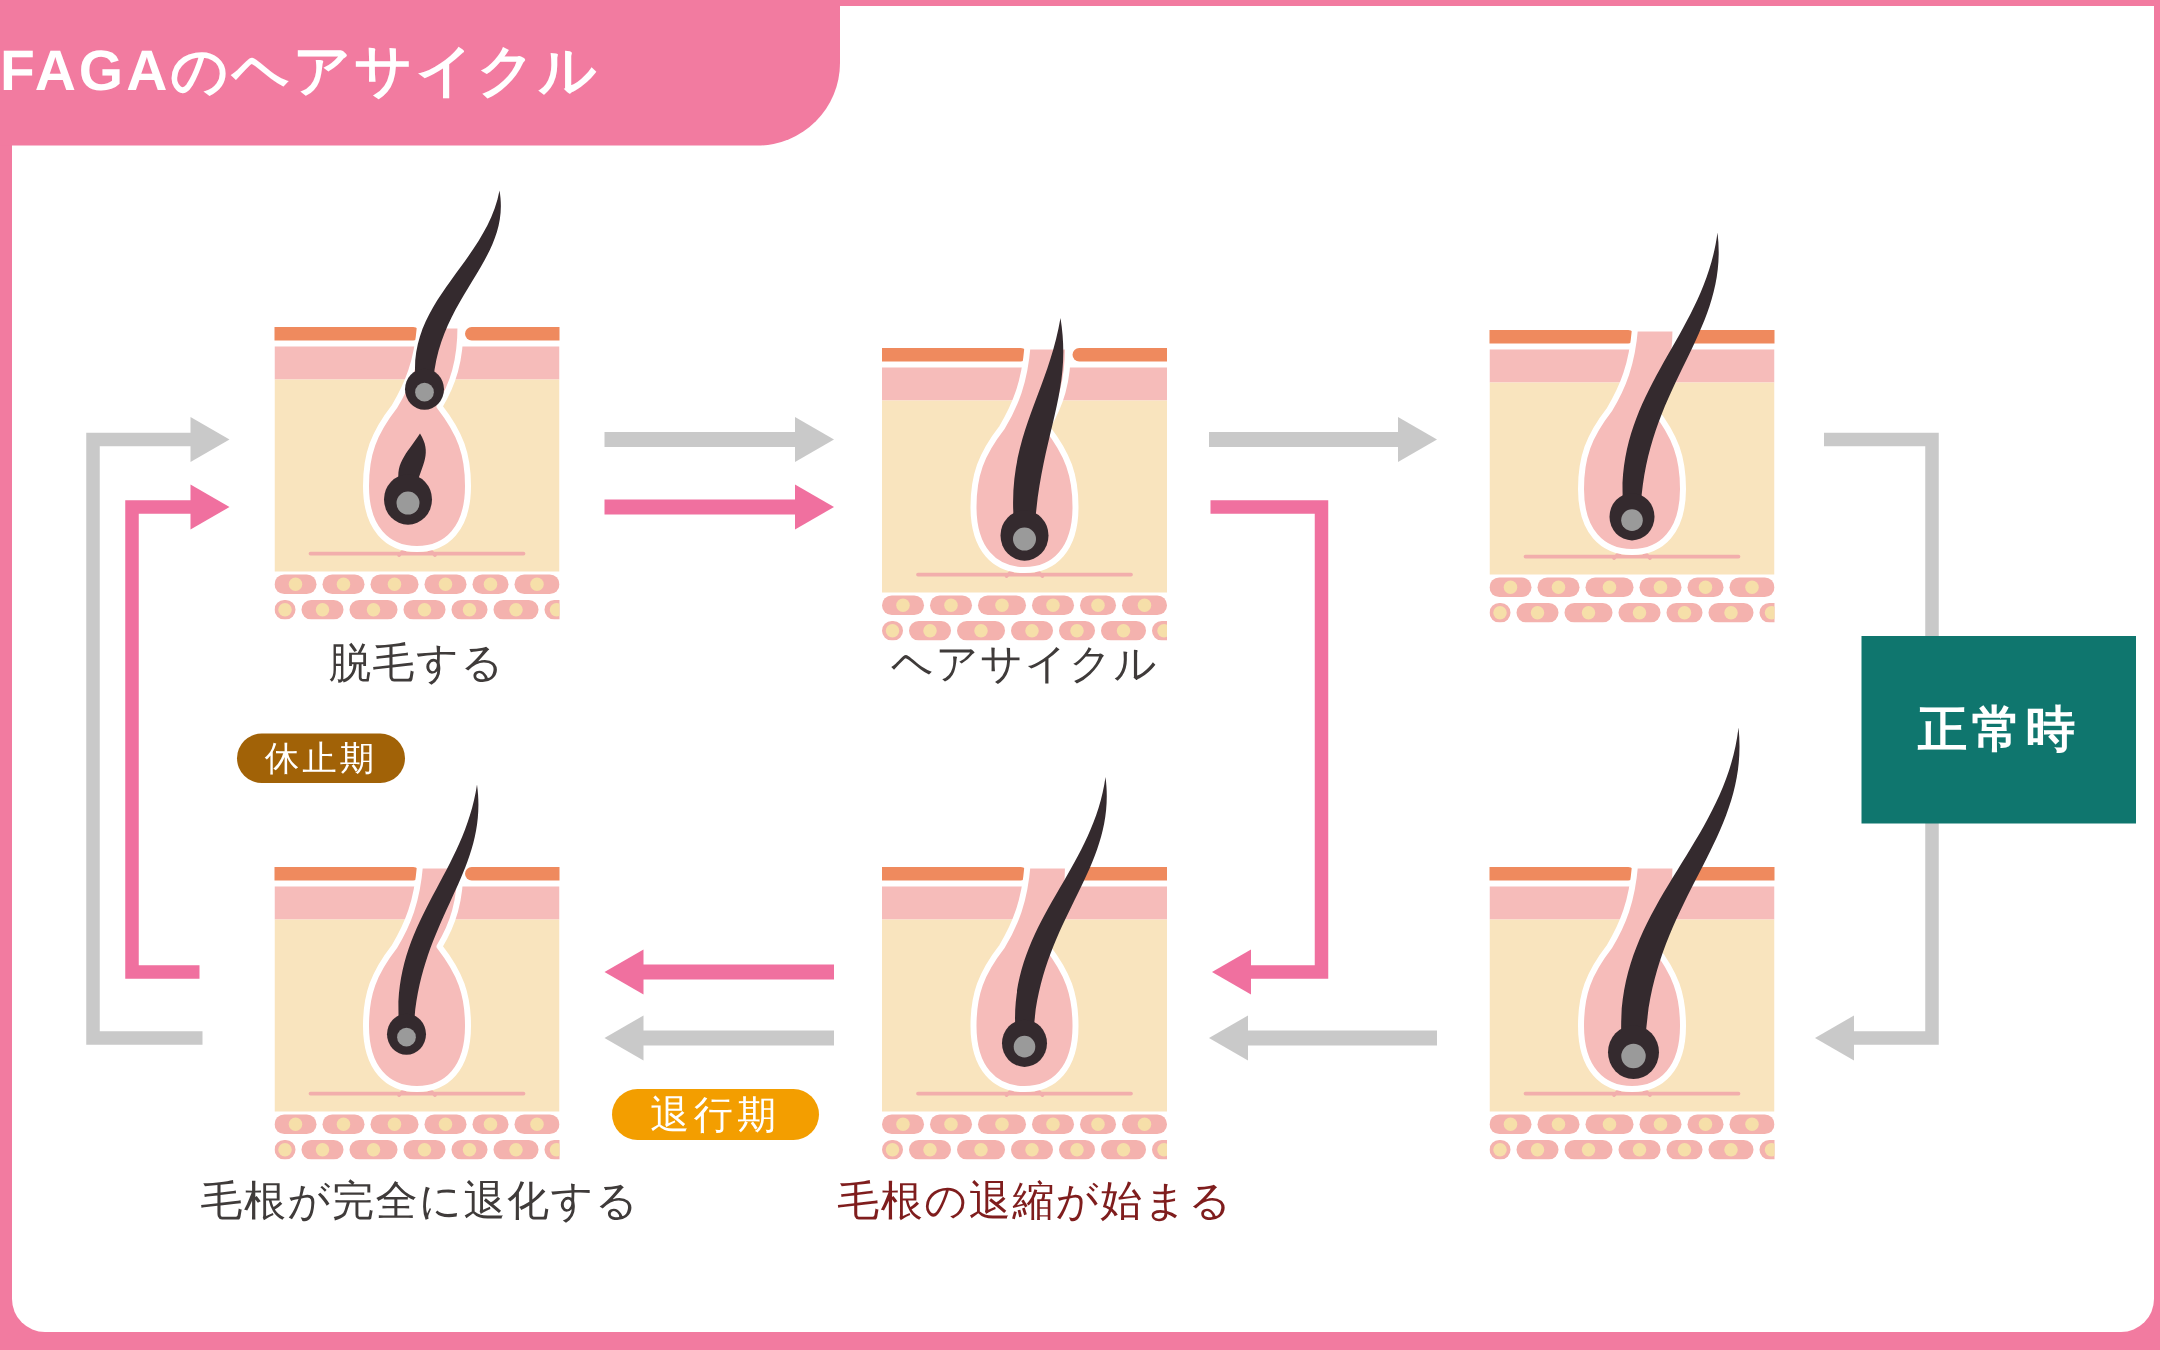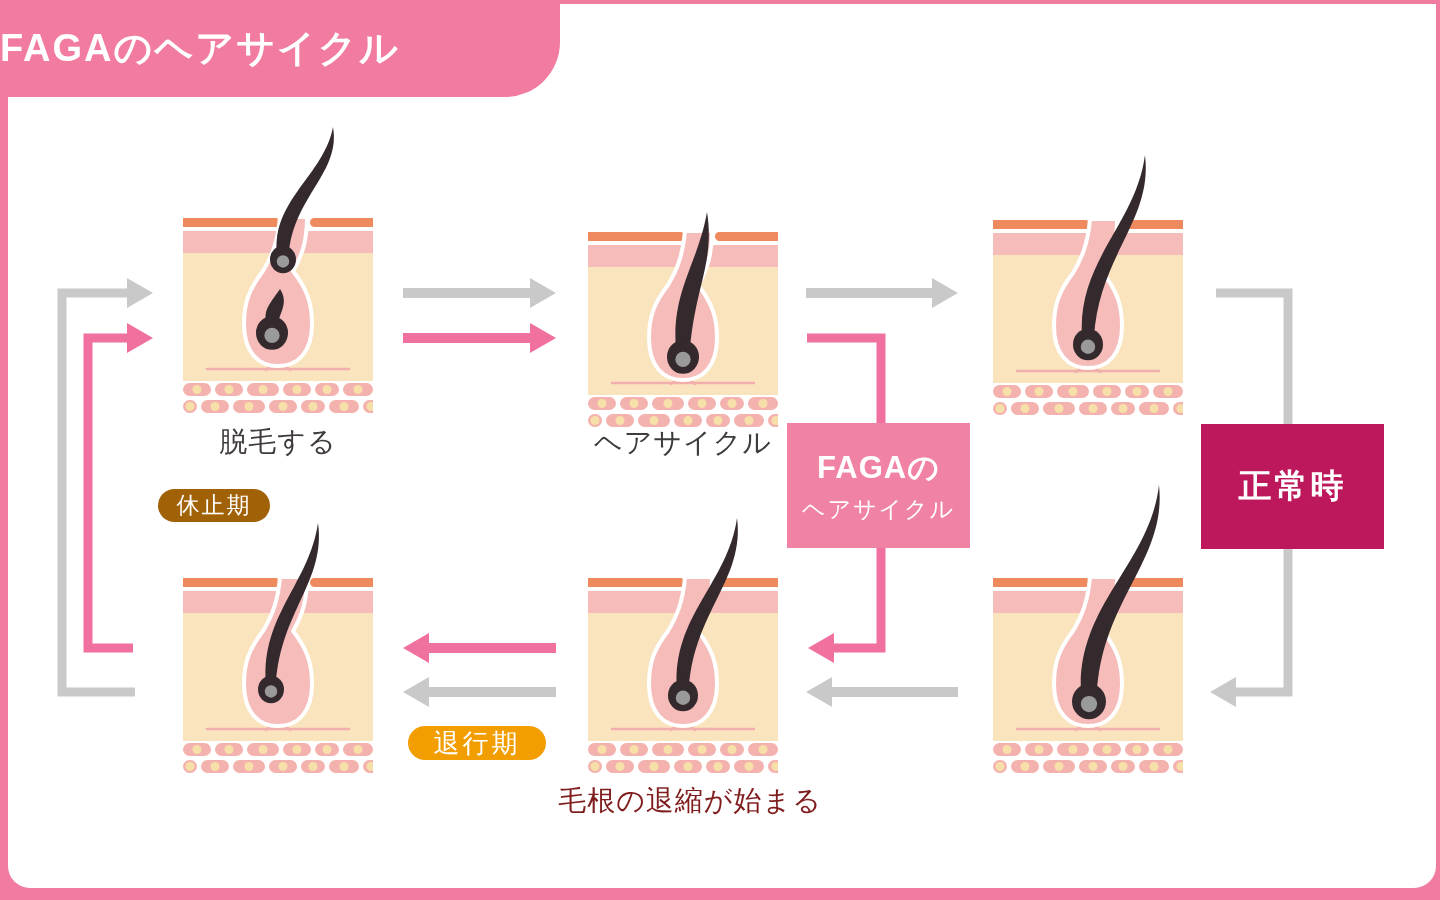--- a/index.html
+++ b/index.html
@@ -334,28 +334,25 @@
         <circle cx="130" cy="293.5" r="4.5" fill="#F6DFA9"></circle>
         <rect x="146" y="287" width="30" height="13" rx="6.5" fill="#F4B2AE"></rect>
         <circle cx="161" cy="293.5" r="4.5" fill="#F6DFA9"></circle>
         <rect x="180" y="287" width="16" height="13" rx="6.5" fill="#F4B2AE"></rect>
         <circle cx="188" cy="293.5" r="4.5" fill="#F6DFA9"></circle>
       </svg></div>
 
   <div class="caption" style="left: 78px; top: 423px; color: rgb(63, 59, 58);">脱毛する</div>
   <div class="caption" style="left: 483px; top: 424px; color: rgb(63, 59, 58);">ヘアサイクル</div>
   <div class="caption" style="left: 490px; top: 782px; color: #7f1d1d;">毛根の退縮が始まる</div>
+  <div class="caption" style="left: 80px; top: 782px; color: rgb(63, 59, 58);">毛根が完全に退化する</div>
 
   <div class="badge resting" style="background: #a16207;">
     <span>休止期</span>
   </div>
   <div class="badge regression" style="background: rgb(243, 158, 0);">
     <span>退行期</span>
   </div>
 
-  <div class="cbox faga" style="background: rgb(240, 131, 164);">
-    <div class="l1">FAGAの</div>
-    <div class="l2">ヘアサイクル</div>
-  </div>
-  <div class="cbox normal" style="background: #be185d;">
+  <div class="cbox normal" style="background: #0f766e; margin-left: 40px;">
     <div class="l1">正常時</div>
   </div>
 </div>
 
 </body></html>

